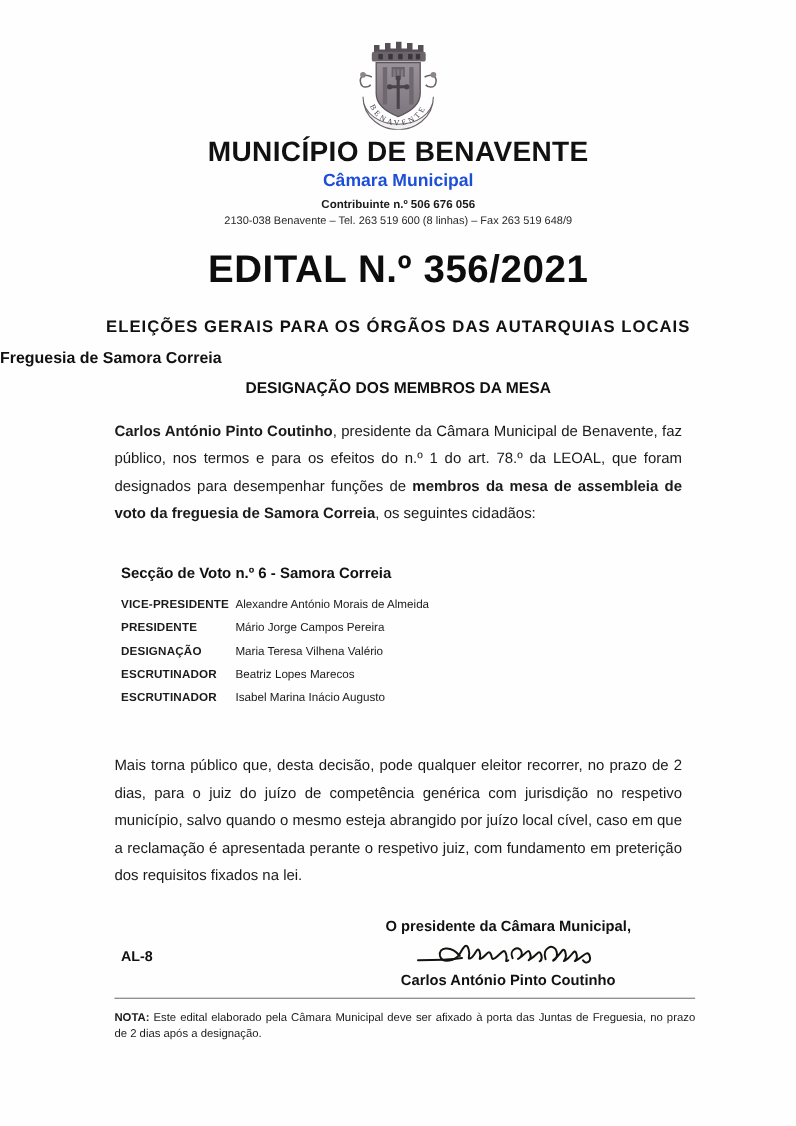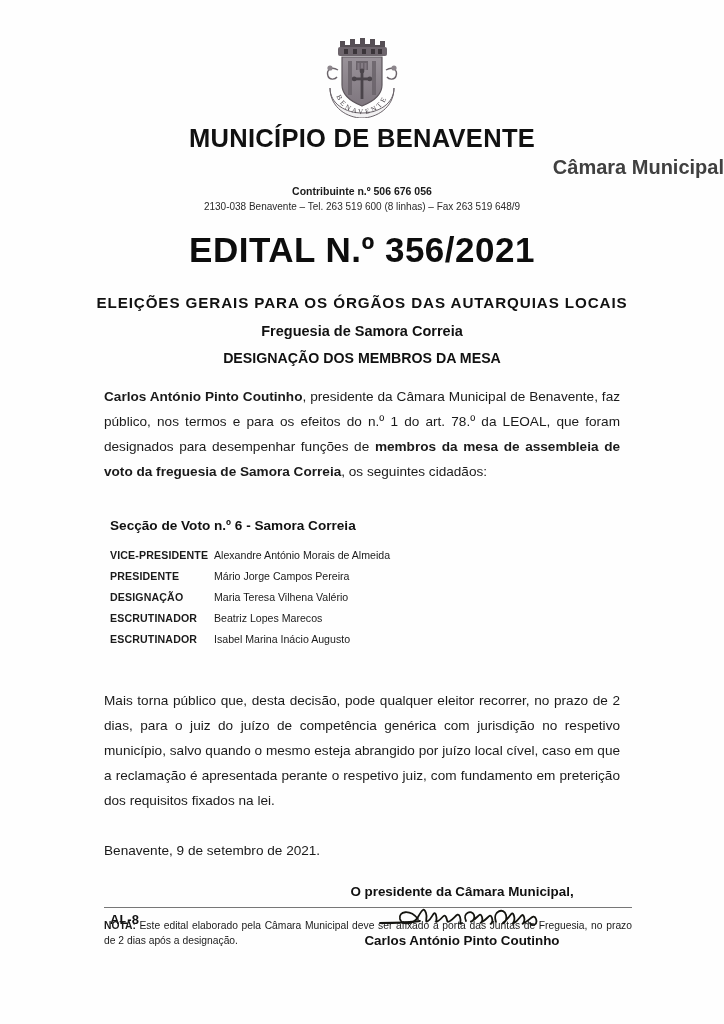--- a/index.html
+++ b/index.html
@@ -37,25 +37,25 @@
 
   .org-name {
     text-align: center;
     font-size: 25.5px;
     font-weight: bold;
     letter-spacing: 0.3px;
     margin-top: 6px;
     color: #111;
   }
   .org-sub {
-    text-align: right;
-    font-size: 20px;
+    text-align: center;
+    font-size: 16px;
     font-weight: bold;
     margin-top: 3px;
-    color: #404040;
+    color: #1d4ed8;
   }
   .org-tax {
     text-align: center;
     font-size: 10.5px;
     font-weight: bold;
     margin-top: 6px;
     color: #1a1a1a;
   }
   .org-addr {
     text-align: center;
@@ -75,21 +75,20 @@
   }
   .subtitle-1 {
     text-align: center;
     font-size: 15.2px;
     font-weight: bold;
     letter-spacing: 0.9px;
     margin-top: 24px;
     color: #111;
   }
   .subtitle-2 {
-    text-align: center;
     font-size: 14.5px;
     font-weight: bold;
     margin-top: 12px;
     color: #111;
   }
   .subtitle-3 {
     text-align: center;
     font-size: 14.2px;
     font-weight: bold;
     margin-top: 11px;
@@ -297,21 +296,20 @@
         </tr>
         <tr>
           <td class="role">ESCRUTINADOR</td>
           <td class="person">Isabel Marina Inácio Augusto</td>
         </tr>
       </tbody>
     </table>
 
     <p class="para para-appeal">Mais torna público que, desta decisão, pode qualquer eleitor recorrer, no prazo de 2 dias, para o juiz do juízo de competência genérica com jurisdição no respetivo município, salvo quando o mesmo esteja abrangido por juízo local cível, caso em que a reclamação é apresentada perante o respetivo juiz, com fundamento em preterição dos requisitos fixados na lei.</p>
 
-    <div class="date-line">Benavente, 9 de setembro de 2021.</div>
 
     <div class="sign-block">
       <div class="sign-title">O presidente da Câmara Municipal,</div>
       <div class="sign-mark">
         <svg viewBox="0 0 200 34" width="200" height="34" aria-hidden="true">
           <g fill="none" stroke="#14140f" stroke-width="1.8" stroke-linecap="round" stroke-linejoin="round">
             <path d="M18,24 C30,24 44,24 58,22"></path>
             <path d="M56,20 C48,10 36,12 38,20 C40,27 52,25 56,18
                      C60,11 62,8 64,14 C66,20 62,24 66,22
                      C70,20 72,10 74,16 C76,22 72,24 76,22

